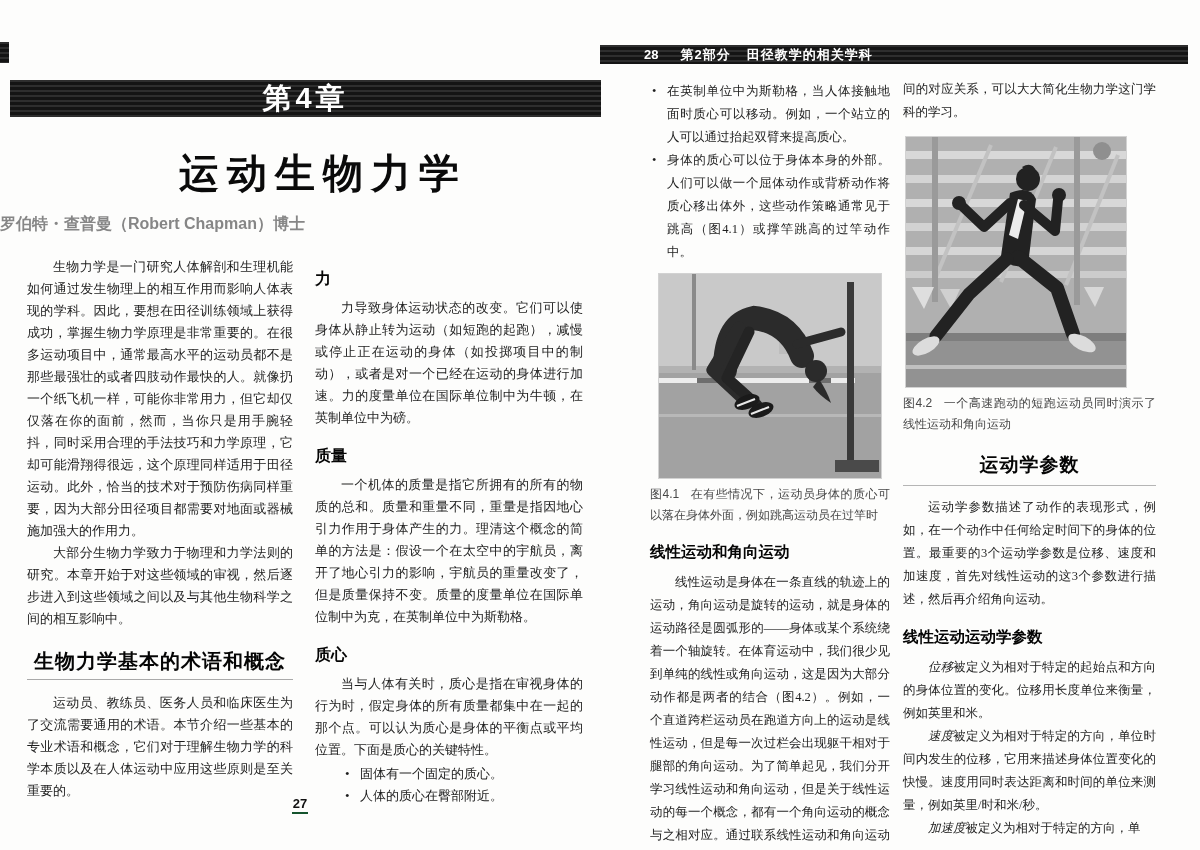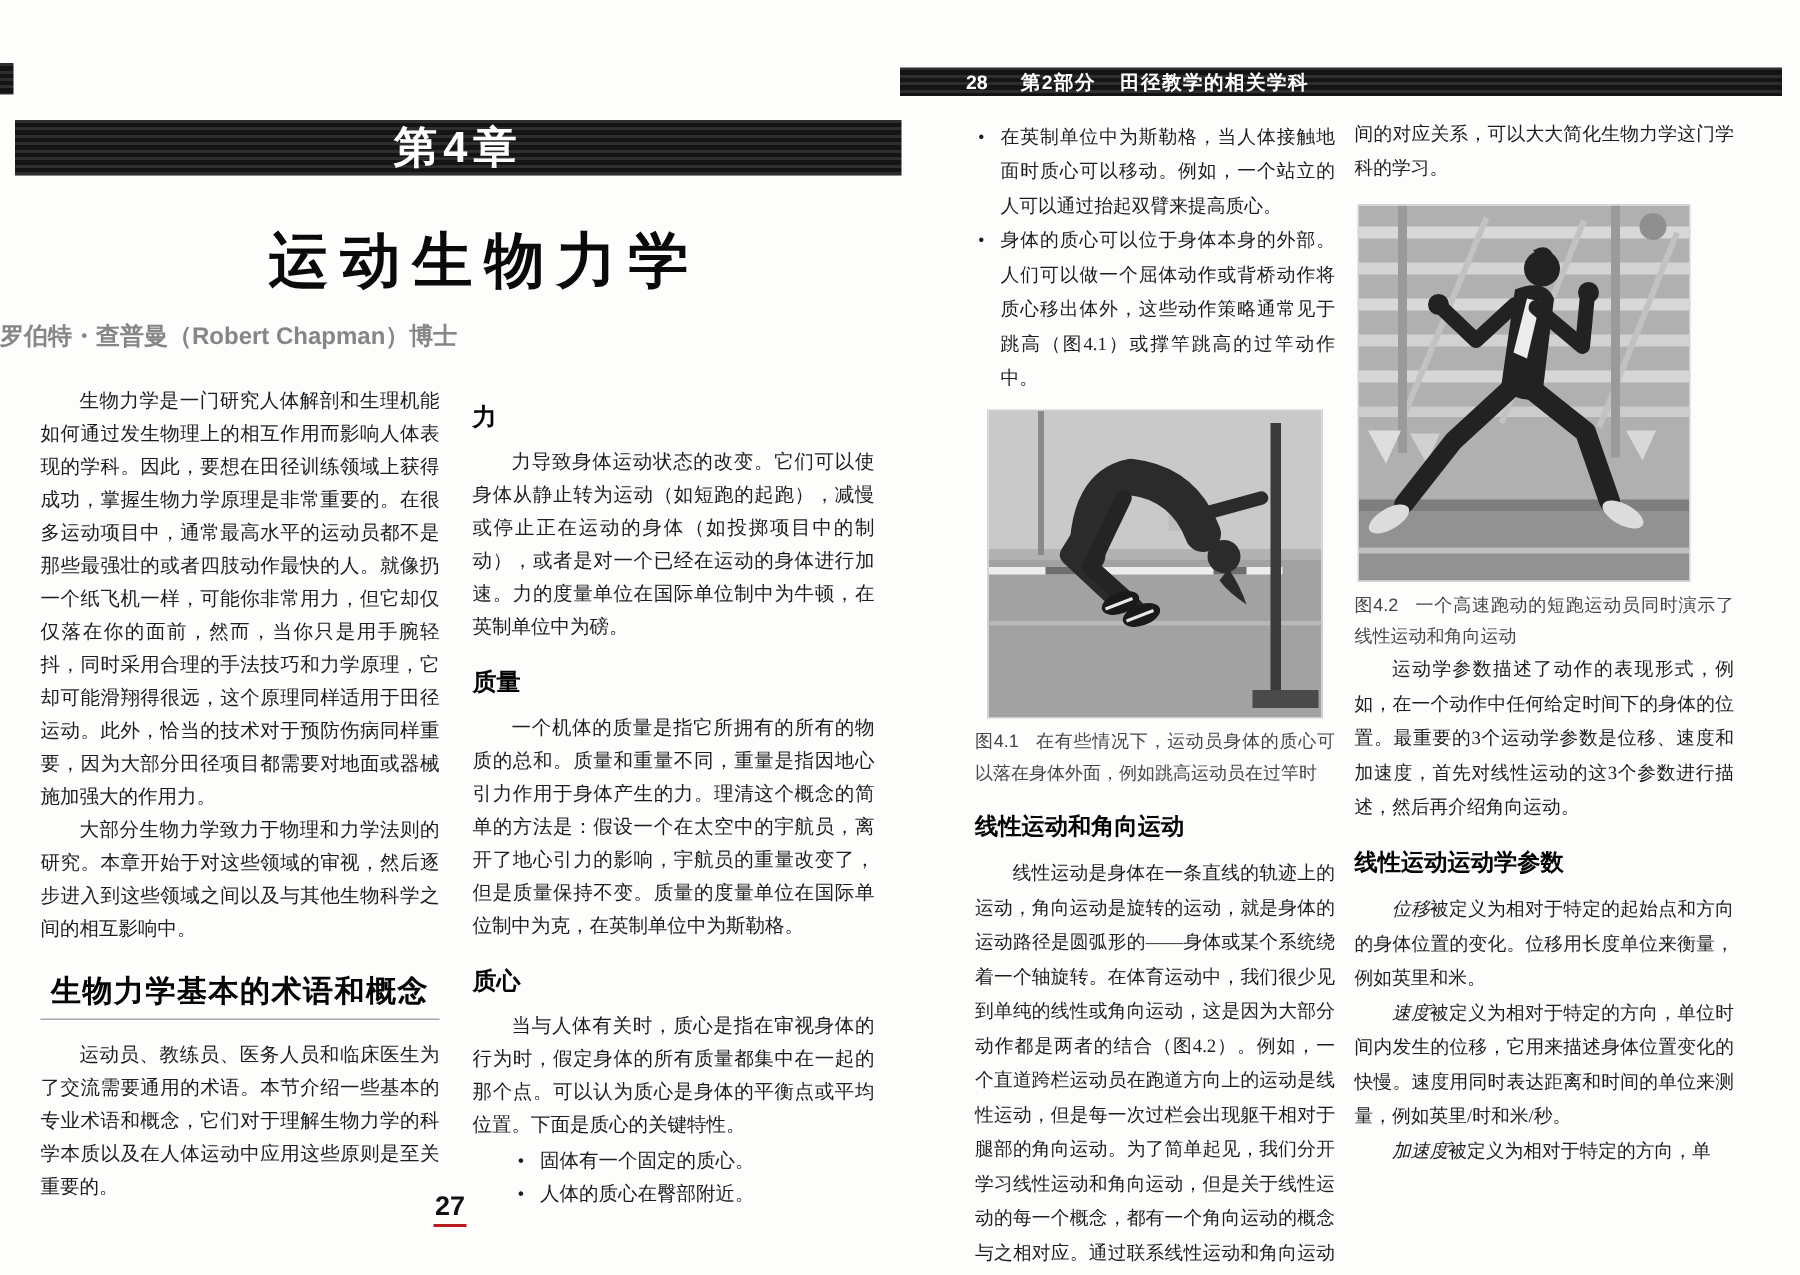--- a/index.html
+++ b/index.html
@@ -58,21 +58,21 @@
   .fig41{margin:9px 0 4px 8px;line-height:0;}
   .fig42{margin:12px 0 4px 2px;line-height:0;}
   figure svg{border:1px solid #d2d2d2;}
   figcaption{font-family:"Liberation Sans",sans-serif;font-size:12px;line-height:21px;
       color:#474747;text-align:justify;margin-top:5px;text-indent:0;}
   figcaption .cap-label{margin-right:11px;}
 
   
   .folio{position:absolute;left:0;top:794px;width:600px;text-align:center;}
   .folio span{display:inline-block;font-family:"Liberation Sans",sans-serif;font-weight:bold;
-      font-size:18px;color:#111;border-bottom:2px solid #b91c1c;padding:0 1px 1px 1px;}
+      font-size:13px;color:#111;border-bottom:2px solid #14532d;padding:0 1px 1px 1px;}
 </style>
 </head>
 <body>
 
 <div class="spread">
 
   <div class="corner-tab stripes"></div>
 
   <div class="chapter-banner stripes">
     <span>第4章</span>
@@ -198,20 +198,21 @@
           <path d="M101,122 L63,157 L30,199" fill="none" stroke="#222222" stroke-width="13" stroke-linecap="round" stroke-linejoin="round"></path>
           <ellipse cx="176" cy="206" rx="15" ry="7" fill="#dcdcdc" transform="rotate(28 176 206)"></ellipse>
           <ellipse cx="20" cy="209" rx="15" ry="7" fill="#dcdcdc" transform="rotate(-30 20 209)"></ellipse>
         </svg>
       </div>
       <figcaption>
         <span class="cap-label">图4.2</span><span>一个高速跑动的短跑运动员同时演示了线性运动和角向运动</span>
       </figcaption>
     </figure>
 
+    <h2 class="section-head r">运动学参数</h2>
     <p>运动学参数描述了动作的表现形式，例如，在一个动作中任何给定时间下的身体的位置。最重要的3个运动学参数是位移、速度和加速度，首先对线性运动的这3个参数进行描述，然后再介绍角向运动。</p>
 
     <h3 class="sub-head r">线性运动运动学参数</h3>
     <p><em class="term">位移</em><span>被定义为相对于特定的起始点和方向的身体位置的变化。位移用长度单位来衡量，例如英里和米。</span></p>
     <p><em class="term">速度</em><span>被定义为相对于特定的方向，单位时间内发生的位移，它用来描述身体位置变化的快慢。速度用同时表达距离和时间的单位来测量，例如英里/时和米/秒。</span></p>
     <p><em class="term">加速度</em><span>被定义为相对于特定的方向，单</span></p>
   </div>
 
 </div>
 

